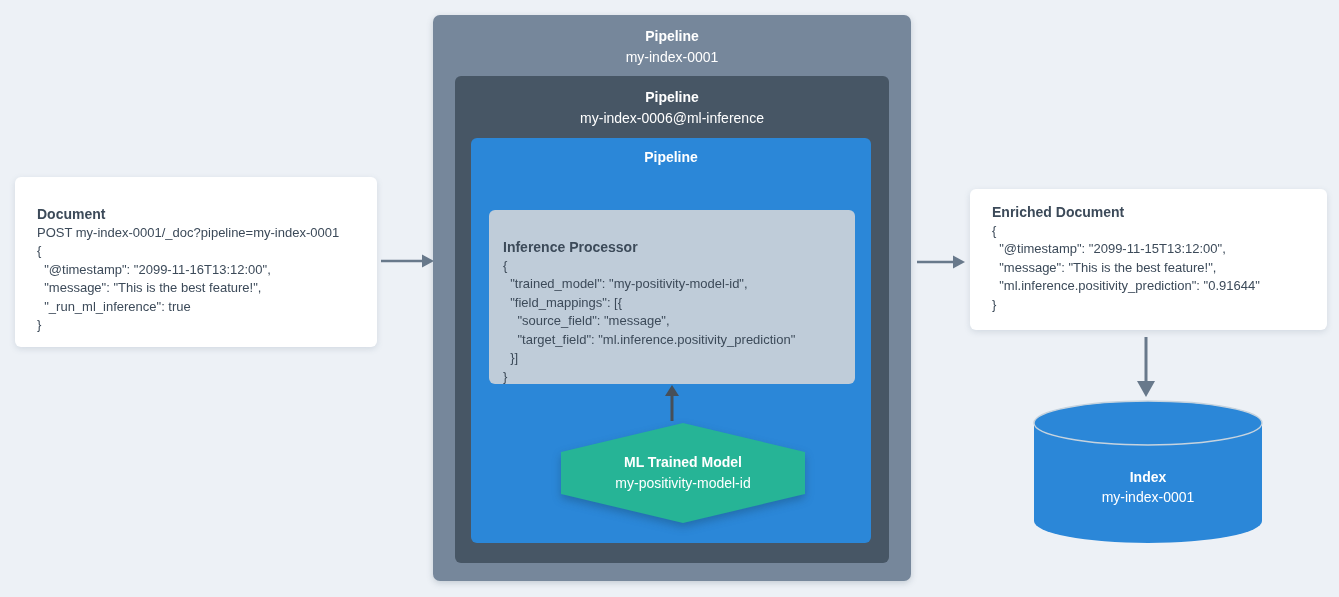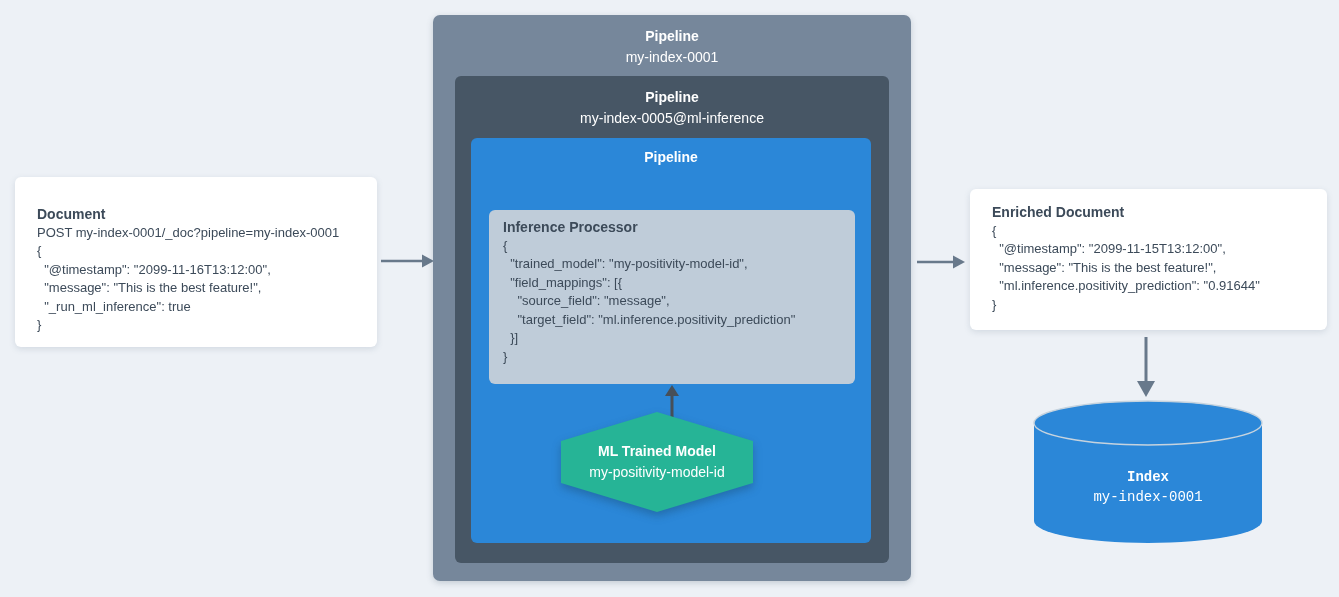--- a/index.html
+++ b/index.html
@@ -25,38 +25,38 @@
   .pipe-head .pipe-name{display:block;}
   #outer-pipeline{left:433px;top:15px;width:478px;height:566px;
     background:var(--outer_gray,#76879b);box-shadow:0 2px 6px rgba(70,90,110,.25);padding-top:11px;}
   #mid-pipeline{left:22px;top:61px;width:434px;height:487px;
     background:var(--dark_slate,#475665);padding-top:11px;border-radius:6px;}
   #ml-pipeline{left:16px;top:62px;width:400px;height:405px;
     background:var(--accent_blue,#2b87d8);padding-top:9px;border-radius:6px;}
   #processor{
     position:absolute;left:18px;top:72px;width:366px;height:174px;
     background:var(--processor_bg,#bfccd9);border-radius:6px;box-sizing:border-box;
-    padding:8px 14px;color:var(--text_dark,#3c4a59);
+    padding:28px 14px;color:var(--text_dark,#3c4a59);
   }
   #hexagon-wrap{
-    position:absolute;left:90px;top:274px;width:192px;height:100px;
+    position:absolute;left:90px;top:285px;width:244px;height:100px;
     filter:drop-shadow(0 4px 4px rgba(20,60,90,.35));
   }
   #hexagon{
     width:100%;height:100%;
     background:var(--teal,#26b496);
     clip-path:polygon(50% 0,100% 29%,100% 71%,50% 100%,0 71%,0 29%);
     display:flex;flex-direction:column;align-items:center;justify-content:center;
     color:#fff;font-size:14px;line-height:21px;text-align:center;
   }
   #hexagon .hex-title{font-weight:bold;}
   .arrow{position:absolute;}
   #doc-card{left:15px;top:177px;width:362px;height:170px;padding:28px 16px 0 22px;}
   #enriched-card{left:970px;top:189px;width:357px;height:141px;padding:14px 24px 0 22px;}
-  #cylinder-wrap{position:absolute;left:1033px;top:400px;width:230px;height:145px;font-family:Liberation Mono, monospace;}
+  #cylinder-wrap{position:absolute;left:1033px;top:400px;width:230px;height:145px;}
   #cylinder-label{
     position:absolute;left:0;top:28px;right:0;bottom:0;
     display:flex;flex-direction:column;align-items:center;justify-content:center;
     color:#fff;font-size:14px;line-height:20px;text-align:center;
   }
   #cylinder-label .cyl-title{font-weight:bold;}
 </style>
 </head>
 <body>
 
@@ -79,21 +79,21 @@
 
   <div id="outer-pipeline" class="pipe">
     <div class="pipe-head">
       <span class="pipe-label">Pipeline</span>
       <span class="pipe-name">my-index-0001</span>
     </div>
 
     <div id="mid-pipeline" class="pipe">
       <div class="pipe-head">
         <span class="pipe-label">Pipeline</span>
-        <span class="pipe-name">my-index-0005@ml-inference</span>
+        <span class="pipe-name">my-index-0006@ml-inference</span>
       </div>
 
       <div id="ml-pipeline" class="pipe">
         <div class="pipe-head">
           <span class="pipe-label">Pipeline</span>
         </div>
 
         <div id="processor">
           <div class="card-title">Inference Processor</div>
           <pre class="code">{

